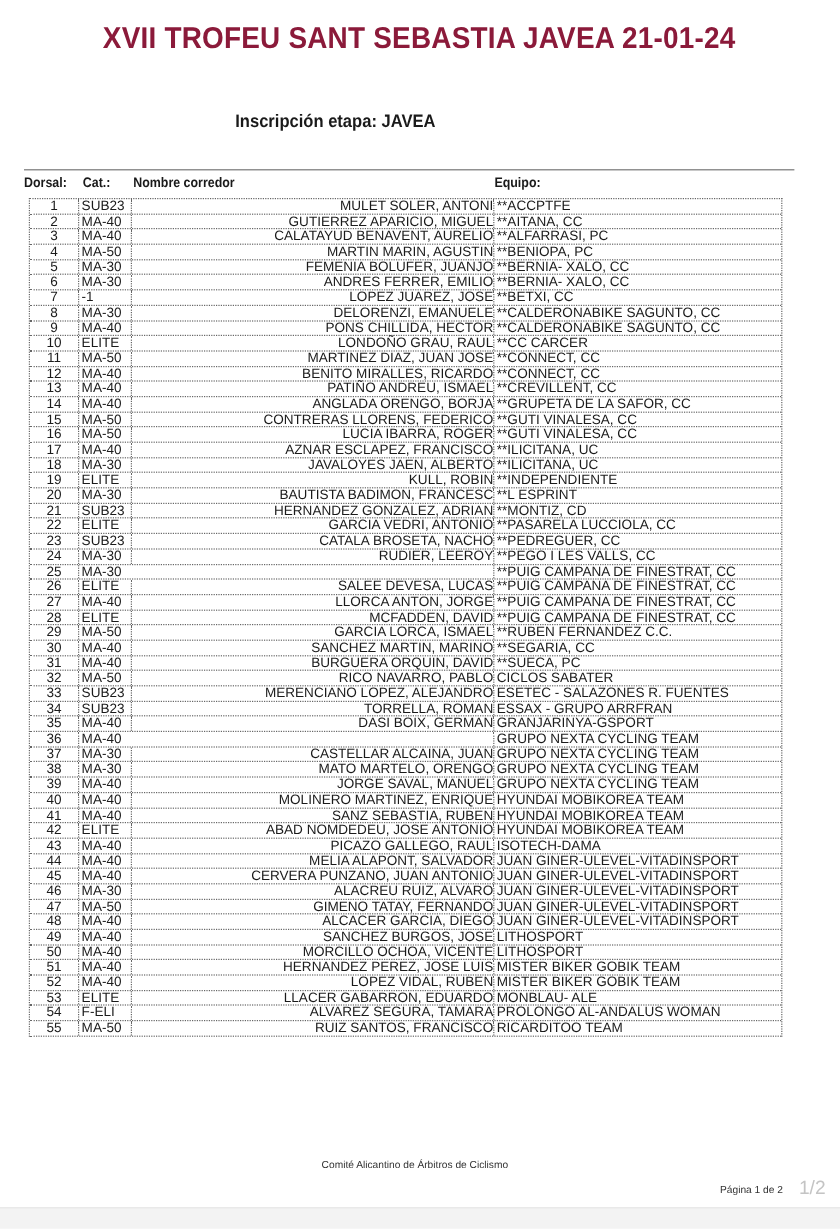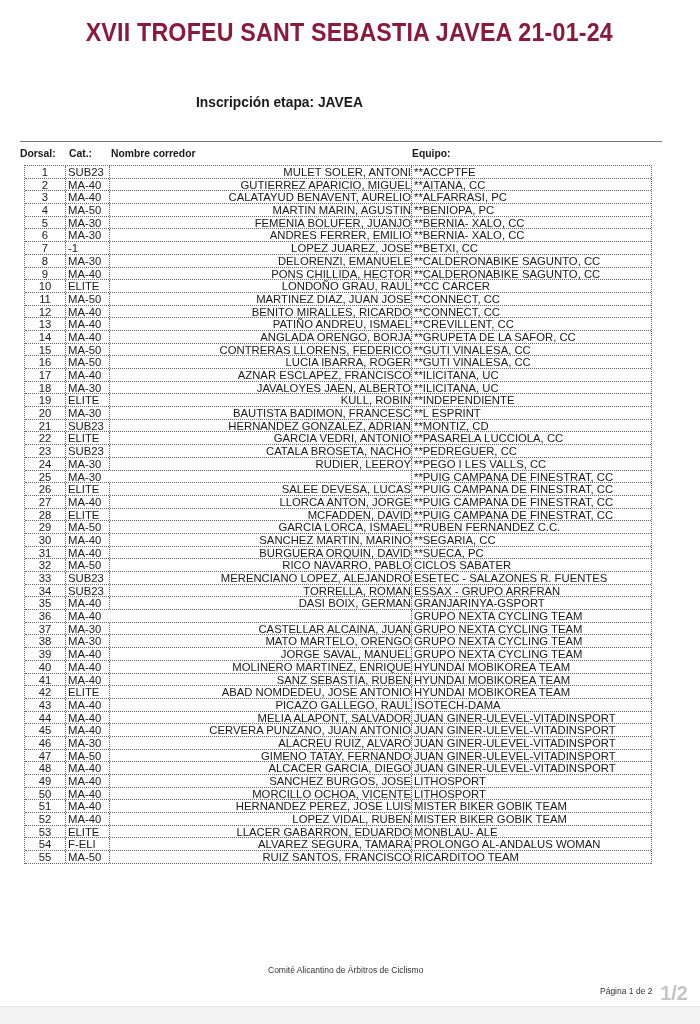--- a/index.html
+++ b/index.html
@@ -10,21 +10,21 @@
     .hdr { position: absolute; top: 147px; font-size: 11.5px; font-weight: bold; transform: scaleX(0.9); transform-origin: 0 0; }
     .table { position: absolute; left: 24px; top: 165px; width: 626px; border-left: 1px dotted #666; border-right: 1px dotted #666; border-top: 1px dotted #666; }
     .row { position: relative; height: 11.7px; border-bottom: 1px dotted #666; font-size: 11.3px; line-height: 12px; white-space: nowrap; }
     .cell { position: absolute; top: 0; height: 100%; overflow: visible; }
     .c-dorsal { left: 0; width: 40px; text-align: center; }
     .c-cat { left: 40px; width: 44px; border-left: 1px dotted #666; padding-left: 2px; box-sizing: border-box; }
     .c-name { left: 84px; width: 302px; border-left: 1px dotted #666; padding-left: 2px; box-sizing: border-box; text-align: right; }
     .c-team { left: 386px; width: 240px; border-left: 1px dotted #666; padding-left: 2px; box-sizing: border-box; }
     .footer-center { position: absolute; left: 268px; top: 965px; font-size: 8.5px; color: #333; }
     .footer-right { position: absolute; left: 600px; top: 986px; font-size: 8.5px; color: #333; }
-    .page-indicator { position: absolute; right: 12px; top: 982px; font-size: 20px; color: #c4c4c4; font-weight: bold; }
+    .page-indicator { position: absolute; right: 12px; top: 982px; font-size: 16px; color: #c4c4c4; font-weight: normal; }
     .bottom-bar { position: absolute; left: 0; top: 1006px; width: 700px; height: 18px; background: #f3f3f3; border-top: 1px solid #e6e6e6; }
   </style>
 </head>
 <body>
 
 <div class="title" style="color: rgb(139, 26, 58);">XVII TROFEU SANT SEBASTIA JAVEA 21-01-24</div>
 <div class="subtitle">Inscripción etapa: JAVEA</div>
 <div class="hr"></div>
 
 <div class="hdr" style="left:20px">Dorsal:</div>

